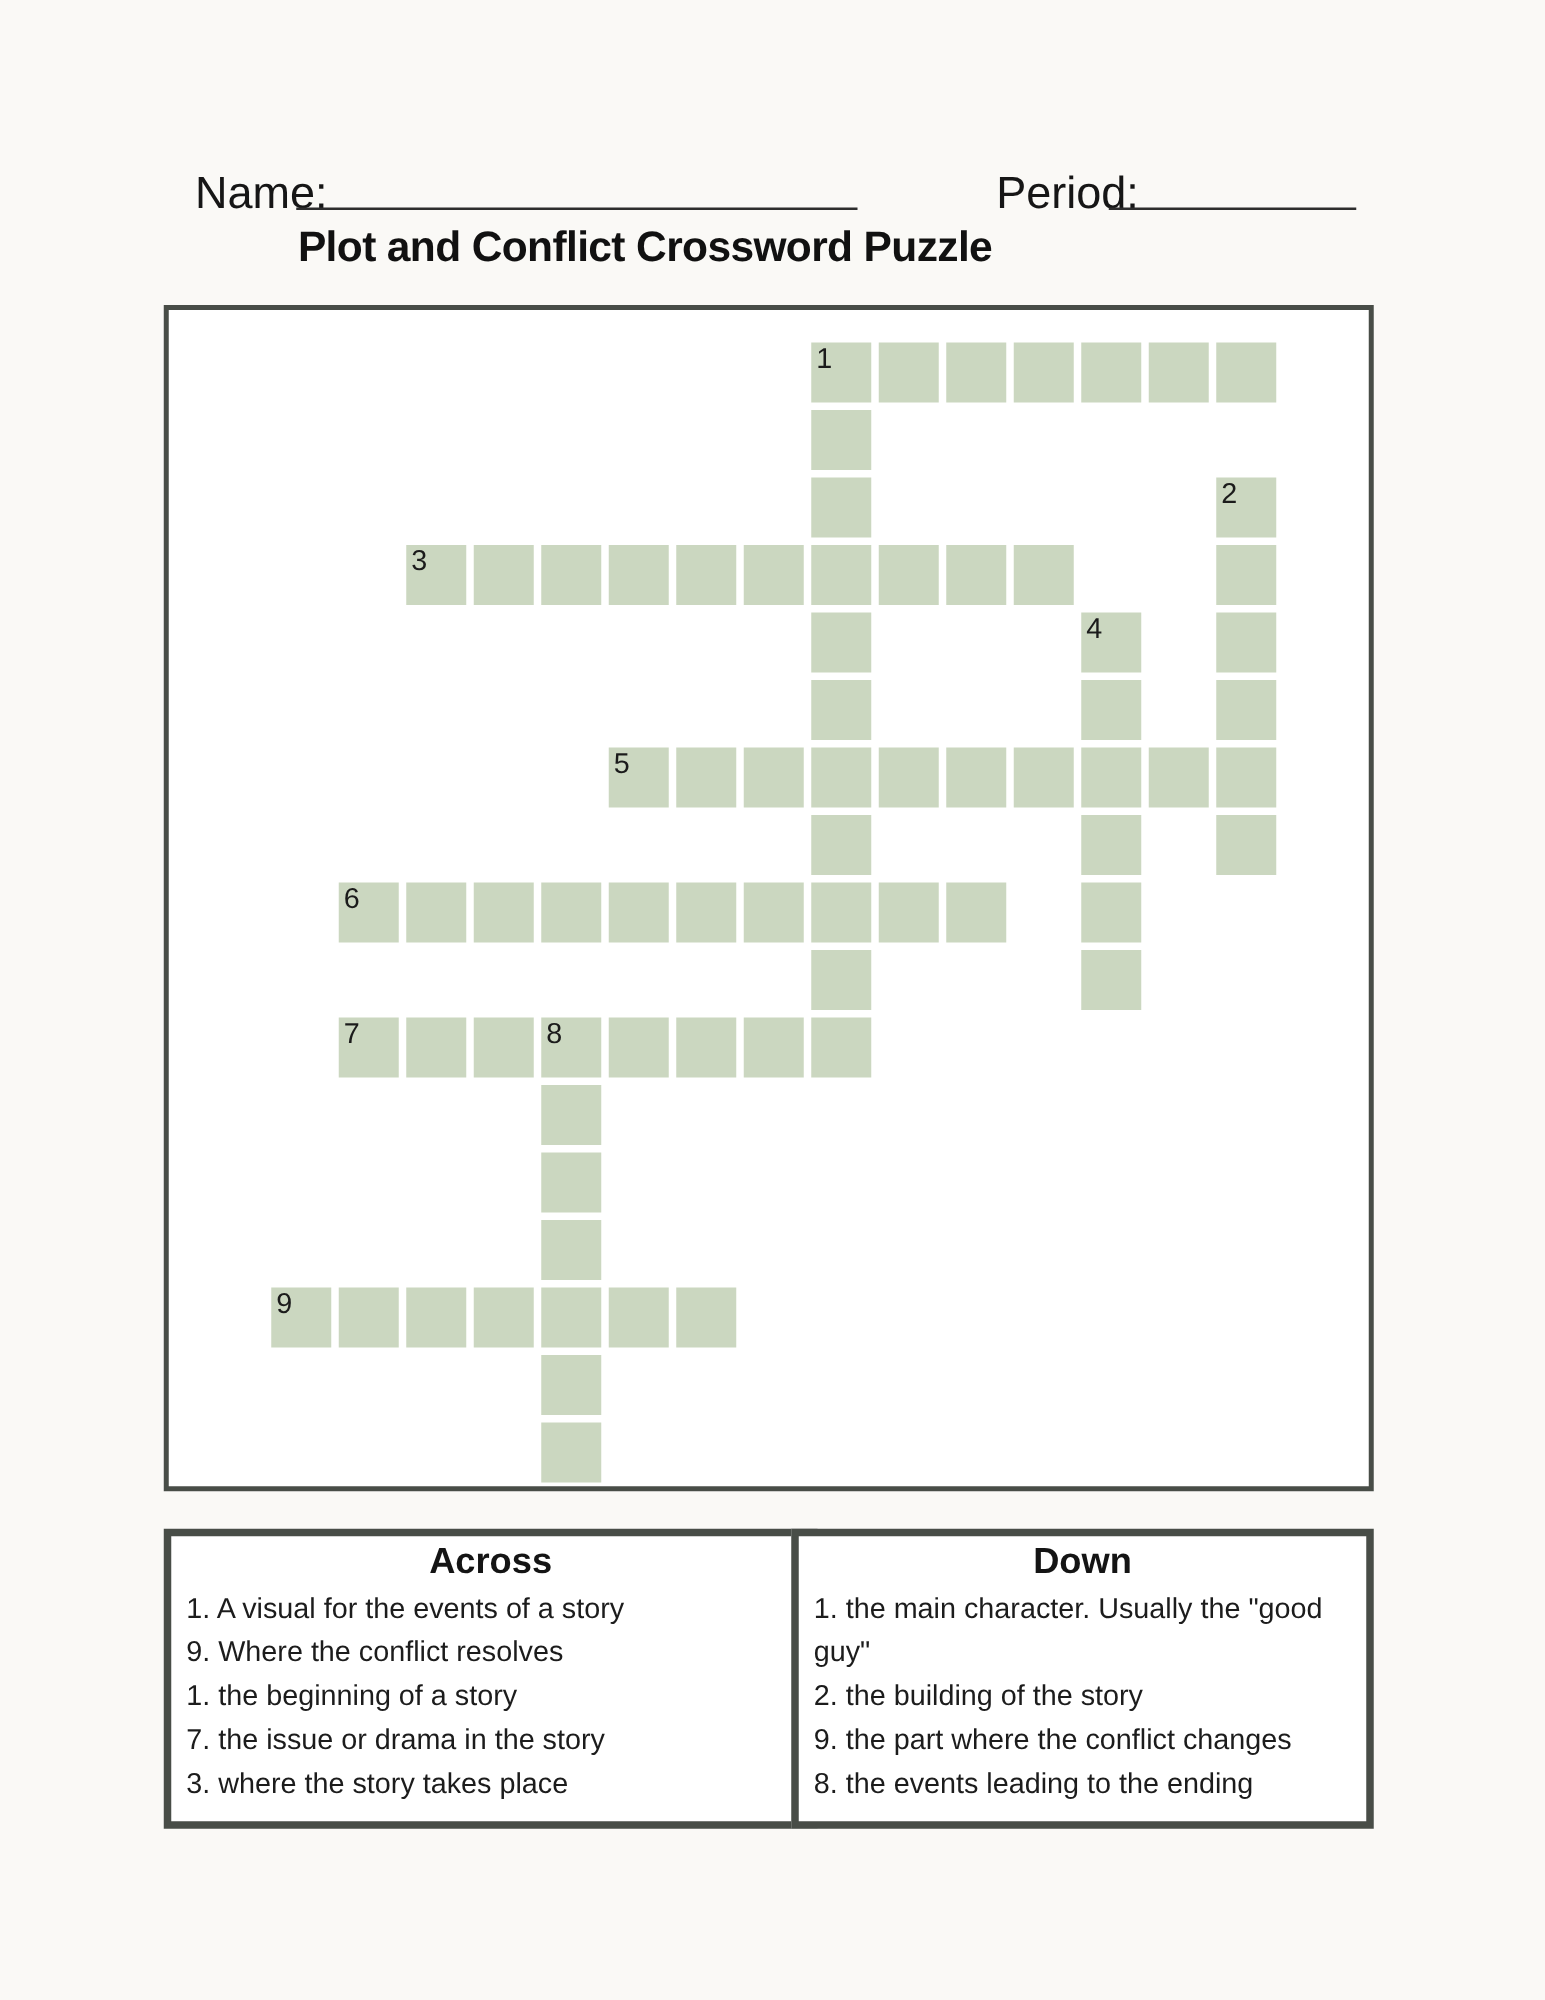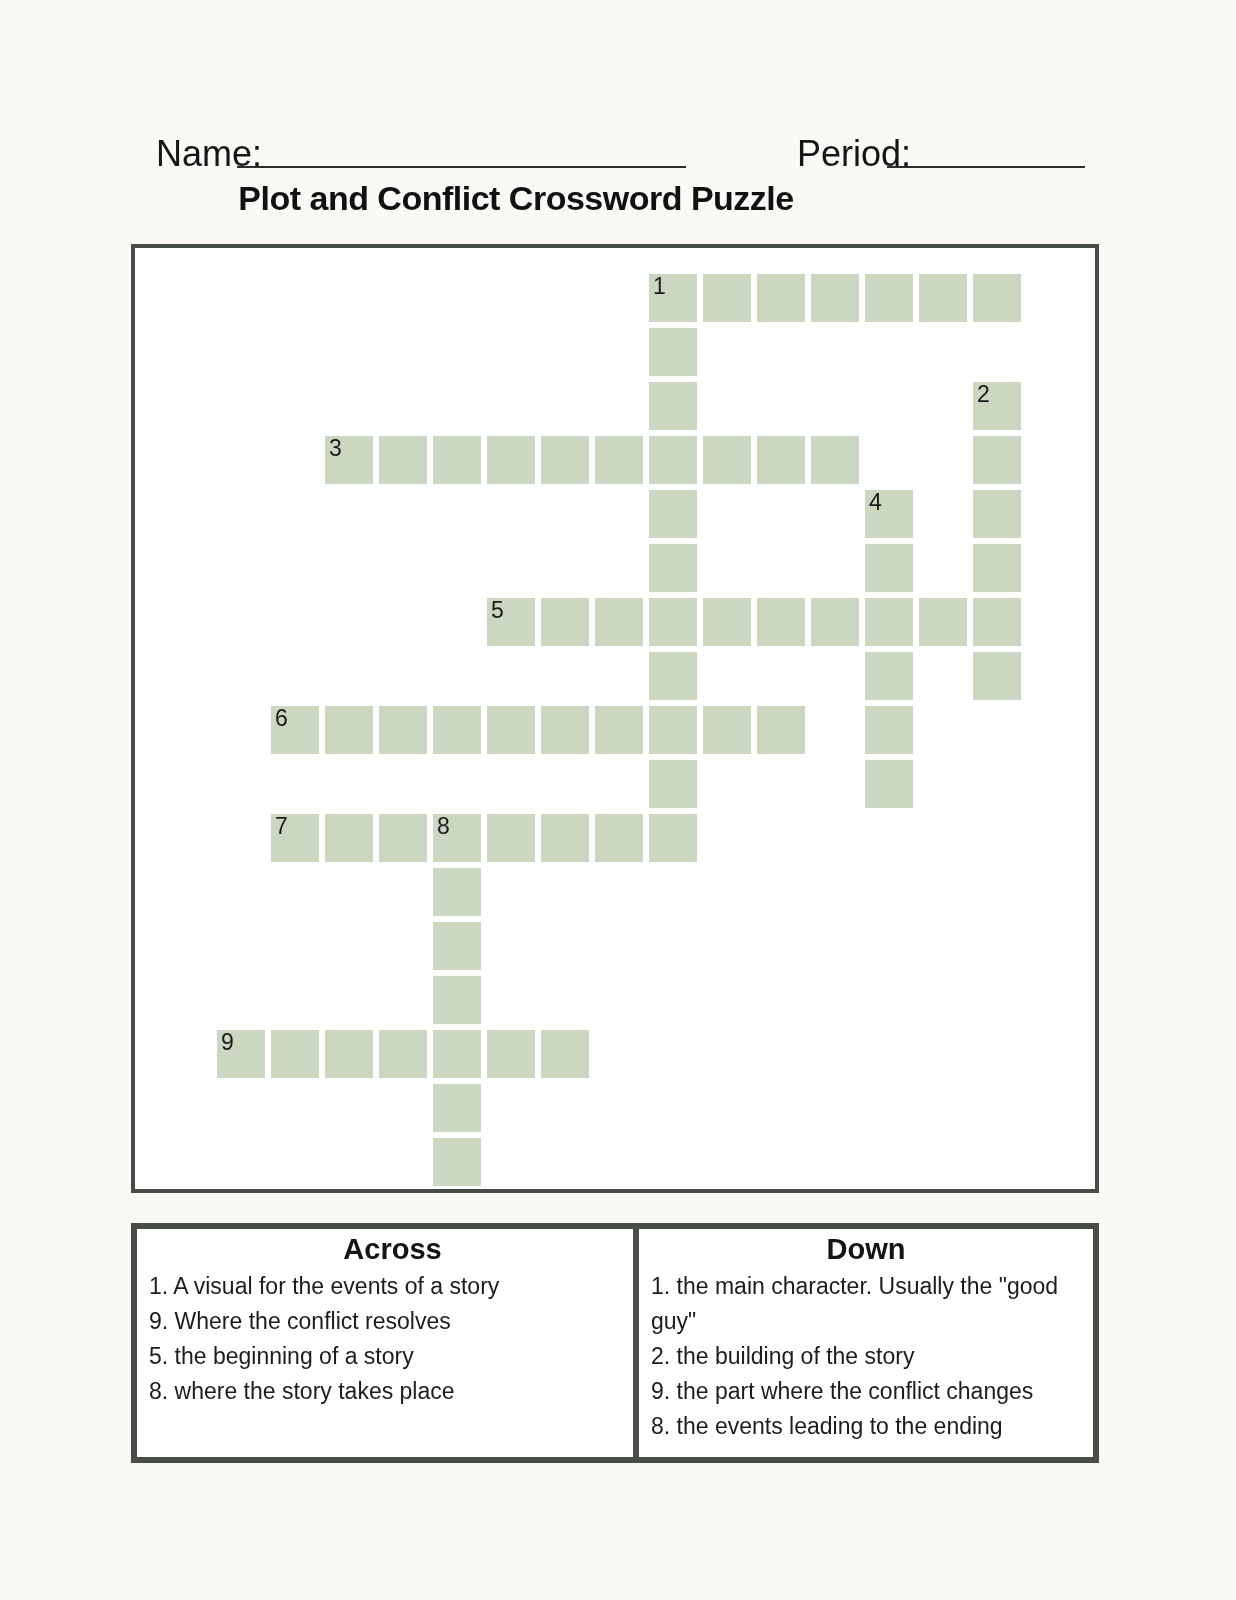--- a/index.html
+++ b/index.html
@@ -193,22 +193,23 @@
       <div class="cell" style="left: 406px; top: 782px;"></div>
       <div class="cell" style="left: 298px; top: 836px;"></div>
       <div class="cell" style="left: 298px; top: 890px;"></div>
     </div>
 
   <div class="clue-box across">
     <h2 class="clue-title">Across</h2>
     <div class="clue-list">
         <div class="clue-item">1. A visual for the events of a story</div>
         <div class="clue-item">9. Where the conflict resolves</div>
-        <div class="clue-item">5. the beginning of a story</div>
-        <div class="clue-item">8. where the story takes place</div>
+        <div class="clue-item">1. the beginning of a story</div>
+        <div class="clue-item">7. the issue or drama in the story</div>
+        <div class="clue-item">3. where the story takes place</div>
       </div>
   </div>
 
   <div class="clue-box down">
     <h2 class="clue-title">Down</h2>
     <div class="clue-list">
         <div class="clue-item">1. the main character. Usually the "good guy"</div>
         <div class="clue-item">2. the building of the story</div>
         <div class="clue-item">9. the part where the conflict changes</div>
         <div class="clue-item">8. the events leading to the ending</div>

